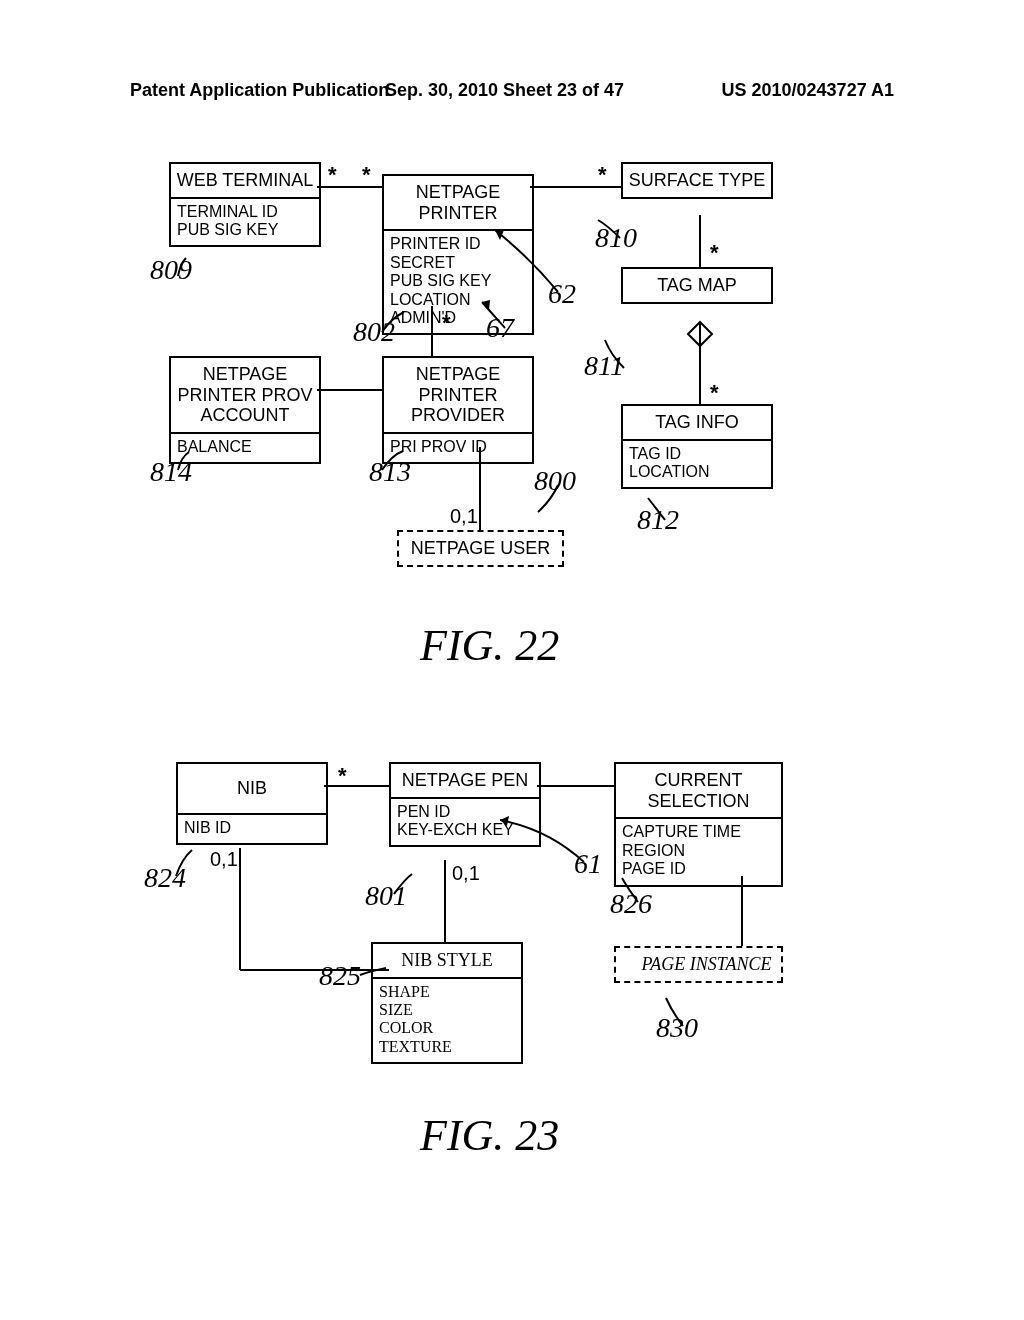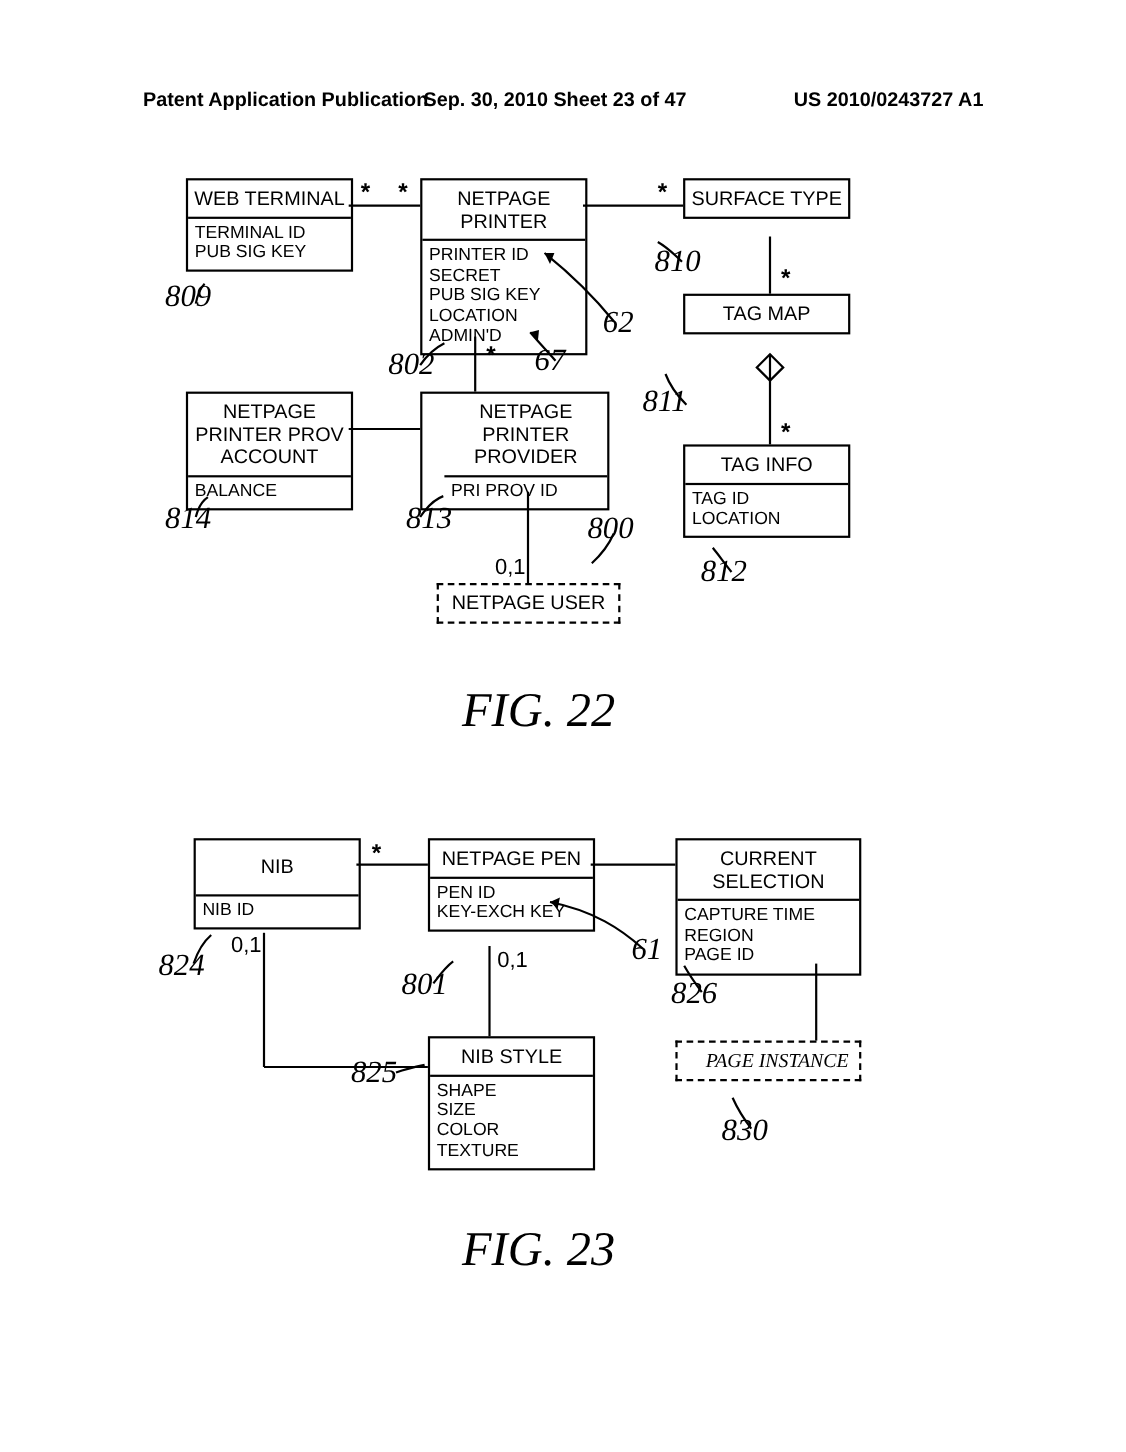--- a/index.html
+++ b/index.html
@@ -72,21 +72,21 @@
 </div>
 
 <div class="box" style="left:169px; top:162px; width:148px;">
   <div class="title">WEB
 TERMINAL</div>
   <div class="rule"></div>
   <div class="attrs">TERMINAL ID
 PUB SIG KEY</div>
 </div>
 
-<div class="box" style="left:382px; top:162px; width:148px;">
+<div class="box" style="left:382px; top:174px; width:148px;">
   <div class="title">NETPAGE
 PRINTER</div>
   <div class="rule"></div>
   <div class="attrs">PRINTER ID
 SECRET
 PUB SIG KEY
 LOCATION
 ADMIN'D</div>
 </div>
 
@@ -109,21 +109,21 @@
 </div>
 
 <div class="box" style="left:169px; top:356px; width:148px;">
   <div class="title">NETPAGE
 PRINTER PROV
 ACCOUNT</div>
   <div class="rule"></div>
   <div class="attrs">BALANCE</div>
 </div>
 
-<div class="box" style="left:382px; top:356px; width:148px;padding-left:20px;">
+<div class="box" style="left:382px; top:356px; width:148px;">
   <div class="title">NETPAGE
 PRINTER
 PROVIDER</div>
   <div class="rule"></div>
   <div class="attrs">PRI PROV ID</div>
 </div>
 
 <div class="box dashed" style="left:397px; top:530px; width:163px;">
   <div class="title">NETPAGE
 USER</div>
@@ -166,21 +166,21 @@
 
 <div class="box" style="left:614px; top:762px; width:165px;">
   <div class="title">CURRENT
 SELECTION</div>
   <div class="rule"></div>
   <div class="attrs">CAPTURE TIME
 REGION
 PAGE ID</div>
 </div>
 
-<div class="box" style="left:389px; top:942px; width:148px;">
+<div class="box" style="left:371px; top:942px; width:148px;font-family:Liberation Serif, serif;">
   <div class="title">NIB
 STYLE</div>
   <div class="rule"></div>
   <div class="attrs">SHAPE
 SIZE
 COLOR
 TEXTURE</div>
 </div>
 
 <div class="box dashed" style="left:614px; top:946px; width:165px;">

